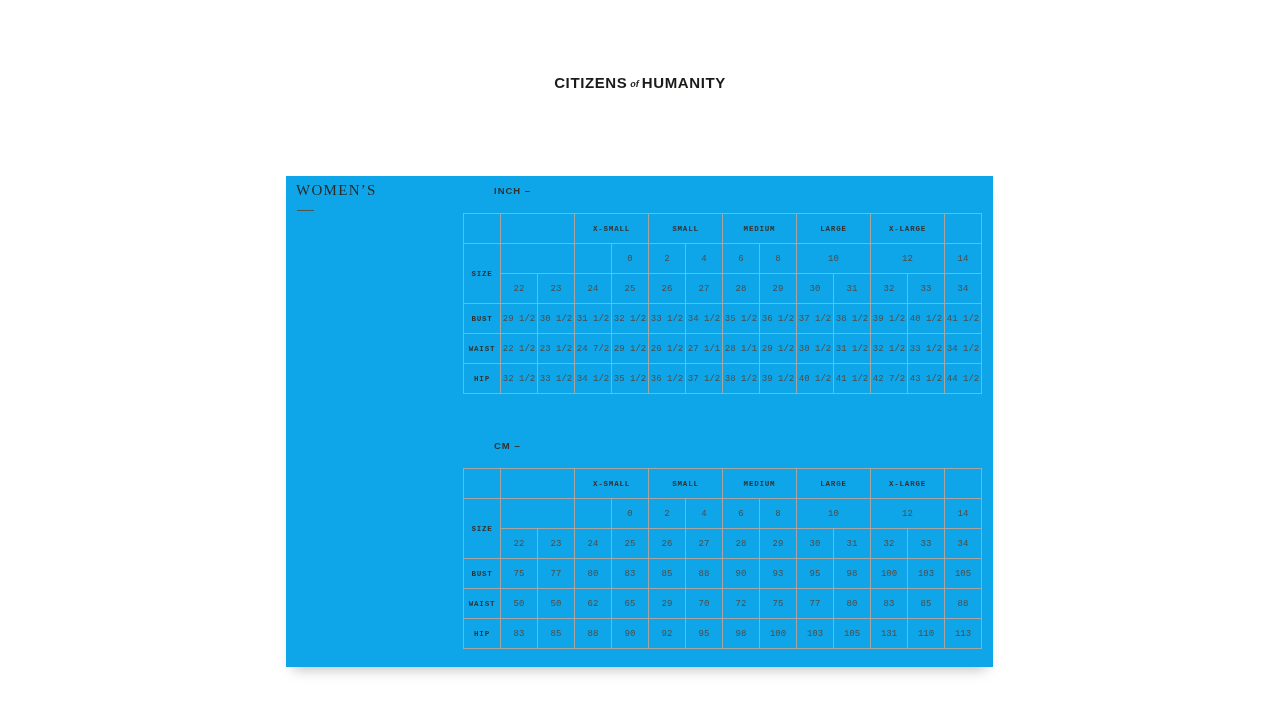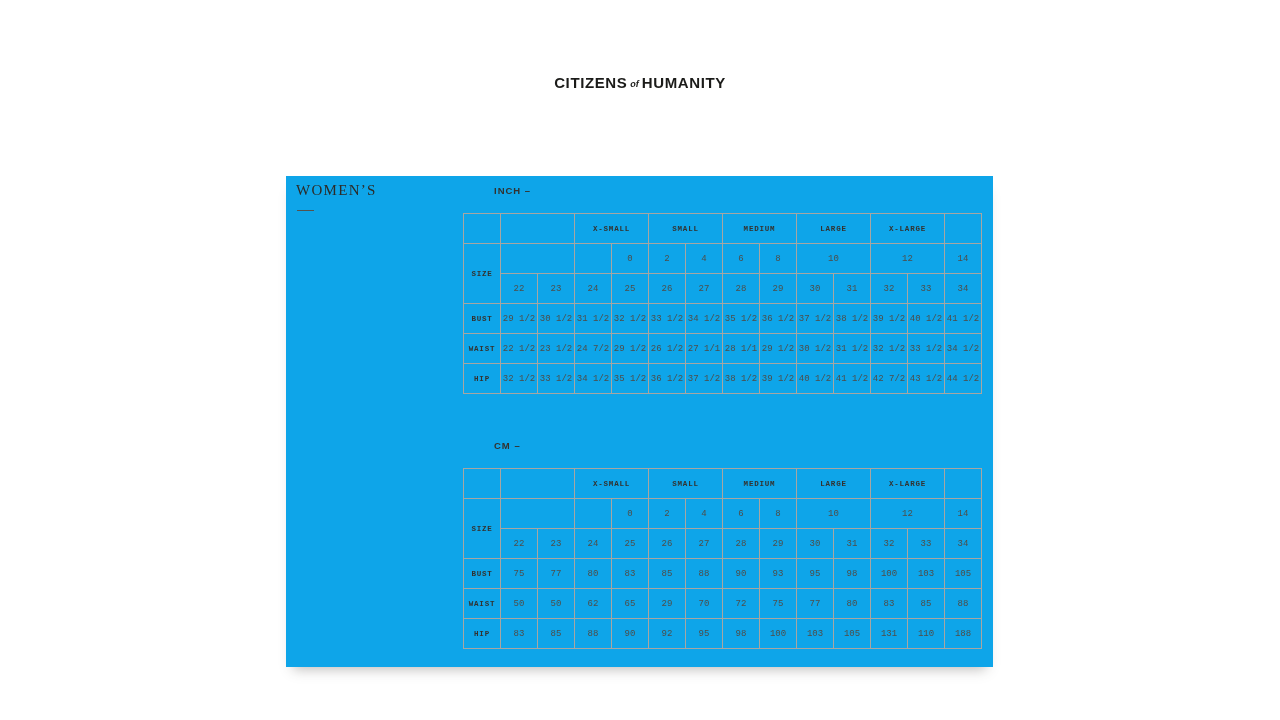--- a/index.html
+++ b/index.html
@@ -277,19 +277,19 @@
               <td class="num">88</td>
               <td class="num">90</td>
               <td class="num">92</td>
               <td class="num">95</td>
               <td class="num">98</td>
               <td class="num">100</td>
               <td class="num">103</td>
               <td class="num">105</td>
               <td class="num">131</td>
               <td class="num">110</td>
-              <td class="num">188</td>
+              <td class="num">113</td>
             </tr>
           </tbody>
         </table>
       </div>
     </div>
 </section>
 
 </body></html>

